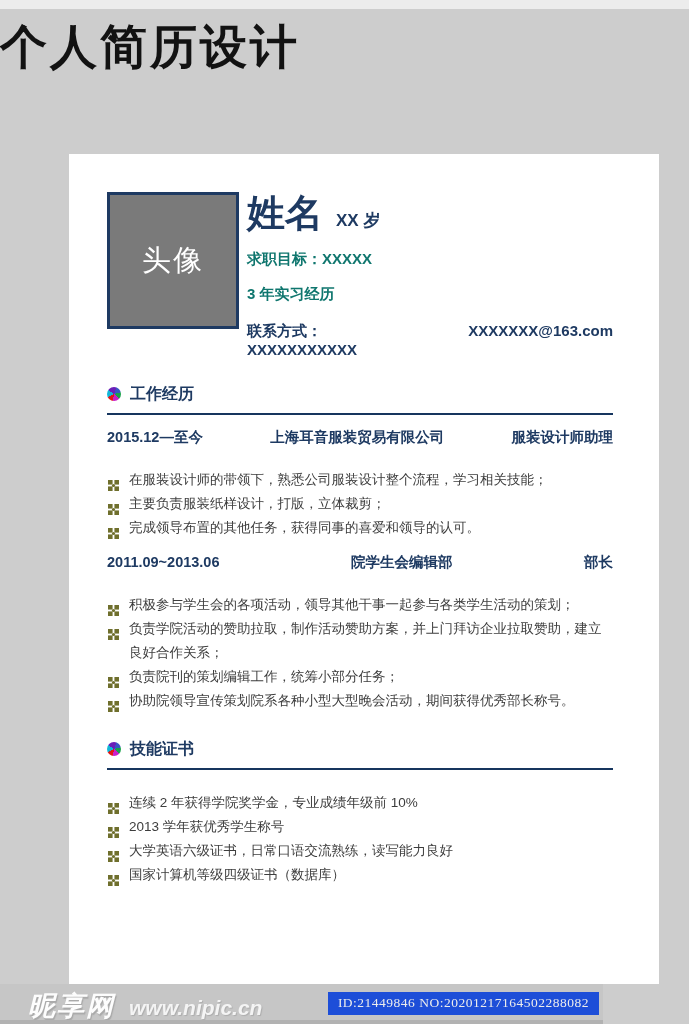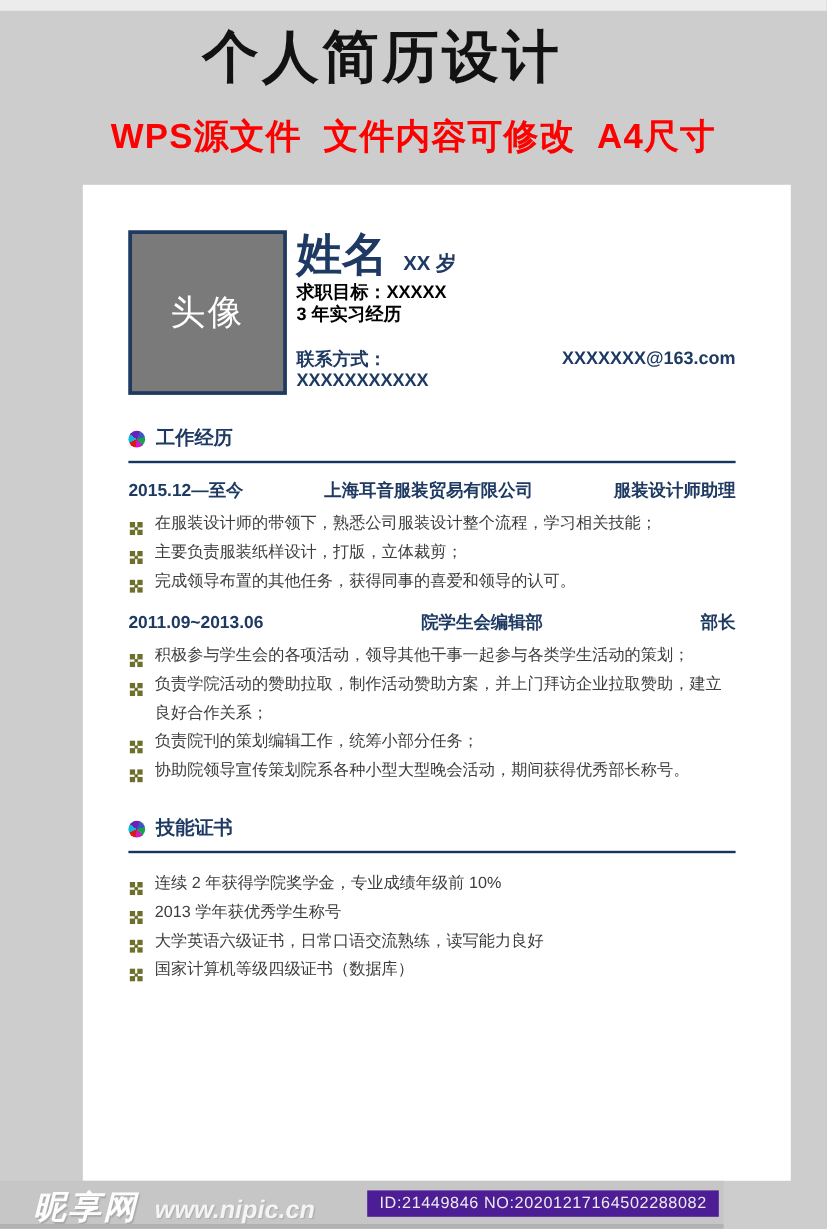--- a/index.html
+++ b/index.html
@@ -1,75 +1,74 @@
 <!DOCTYPE html>
 <html><head>
 <meta charset="utf-8">
 <style>
   html,body{margin:0;padding:0;}
   body{background:#bfbfbf;font-family:"Liberation Sans","DejaVu Sans",sans-serif;}
   .canvas{position:relative;width:689px;height:1024px;background:#cdcdcd;overflow:hidden;margin:0 auto;}
   .top-strip{position:absolute;left:0;top:0;width:689px;height:9px;background:#ececec;}
 
   
-  .banner-title{position:absolute;left:0;top:16px;width:637px;text-align:center;
+  .banner-title{position:absolute;left:0;top:16px;width:637px;text-align:left;
     font-size:47px;font-weight:600;color:#121212;letter-spacing:3px;}
   .banner-sub{position:absolute;left:0;top:94px;width:689px;text-align:center;
     font-size:29px;font-weight:600;color:#fd0000;white-space:pre;letter-spacing:1px;}
 
   
   .page{position:absolute;left:69px;top:154px;width:590px;height:830px;background:#ffffff;
     box-sizing:border-box;padding:0 46px 0 38px;overflow:hidden;}
 
   
   .rheader{display:flex;margin-top:38px;}
   .photo{width:132px;height:137px;background:#7a7a7a;border:3px solid #1e3a62;box-sizing:border-box;
     display:flex;align-items:center;justify-content:center;flex:none;text-align:center;}
   .photo-label{color:#ffffff;font-size:29px;letter-spacing:2px;}
   .hinfo{padding-left:8px;padding-top:2px;flex:1;}
   .name-row{display:flex;align-items:baseline;gap:13px;}
   .name{font-size:38px;font-weight:bold;color:#1e3a62;line-height:1.05;}
   .age{font-size:17px;font-weight:bold;color:#1e3a62;}
-  .hline{font-size:15px;font-weight:bold;color:#000000;}
+  .hline{font-size:15px;font-weight:bold;color:#0f766e;margin-top:16px;}
   .contact-row{display:flex;column-gap:46px;font-size:15px;font-weight:bold;color:#1e3a62;margin-top:18px;}
 
   
   .section{margin-top:26px;}
   .section-header{display:flex;align-items:center;gap:9px;}
   .pinball{width:14px;height:14px;border-radius:50%;flex:none;
     background:conic-gradient(from 20deg,#3a55c4 0 55deg,#18a24a 55deg 115deg,#c91fc9 115deg 170deg,#e01717 170deg 225deg,#12b7d8 225deg 285deg,#6a1fb8 285deg 360deg);}
   .section-title{font-size:16px;font-weight:bold;color:#1e3a62;}
   .divider{height:2px;background:#16355e;margin-top:8px;}
   .entry{margin-top:13px;}
   .entry-row{display:flex;justify-content:space-between;align-items:baseline;
     font-size:14.5px;font-weight:bold;color:#1e3a62;}
   .entry-text{font-size:13.5px;color:#3d3d3d;margin-top:11px;line-height:1.5;}
-  .bullets{margin-top:6px;}
+  .bullets{margin-top:21px;}
   .bullet{display:flex;align-items:flex-start;line-height:24px;}
   .bullet-icon{flex:none;width:11px;height:11px;margin:6px 10px 0 1px;}
   .bullet-text{font-size:13.5px;color:#3d3d3d;}
 
   
   .footer{position:absolute;left:0;top:984px;width:603px;height:40px;background:#c6c6c6;}
   .footer::after{content:"";position:absolute;left:0;bottom:0;width:100%;height:4px;background:#b2b2b2;}
   .brand{position:absolute;left:28px;top:4px;display:flex;align-items:baseline;gap:14px;}
   .brand-logo{font-size:27px;font-weight:bold;font-style:italic;color:#fdfdfd;letter-spacing:2px;
     text-shadow:1px 2px 1px #a9a9a9;}
   .brand-url{font-size:21px;font-weight:bold;font-style:italic;color:#f4f4f4;text-shadow:1px 1px 1px #adadad;}
-  .id-badge{position:absolute;right:4px;top:8px;background:#4c1d95;color:#ececec;
-    font-size:13.5px;padding:3px 10px 4px 10px;letter-spacing:0.5px;}
+  .id-badge{position:absolute;right:4px;top:8px;background:#1d4ed8;color:#ececec;
+    font-size:13.5px;padding:3px 10px 4px 10px;letter-spacing:0.5px;font-family:Liberation Serif, serif;}
 </style>
 </head>
 <body>
 
 <div class="canvas">
   <div class="top-strip"></div>
 
   <div class="banner-title">个人简历设计</div>
-  <div class="banner-sub">WPS源文件  文件内容可修改  A4尺寸</div>
 
   <div class="page">
     <div class="rheader">
       <div class="photo">
         <span class="photo-label">头像</span>
       </div>
       <div class="hinfo">
         <div class="name-row">
           <span class="name">姓名</span>
           <span class="age">XX 岁</span>

